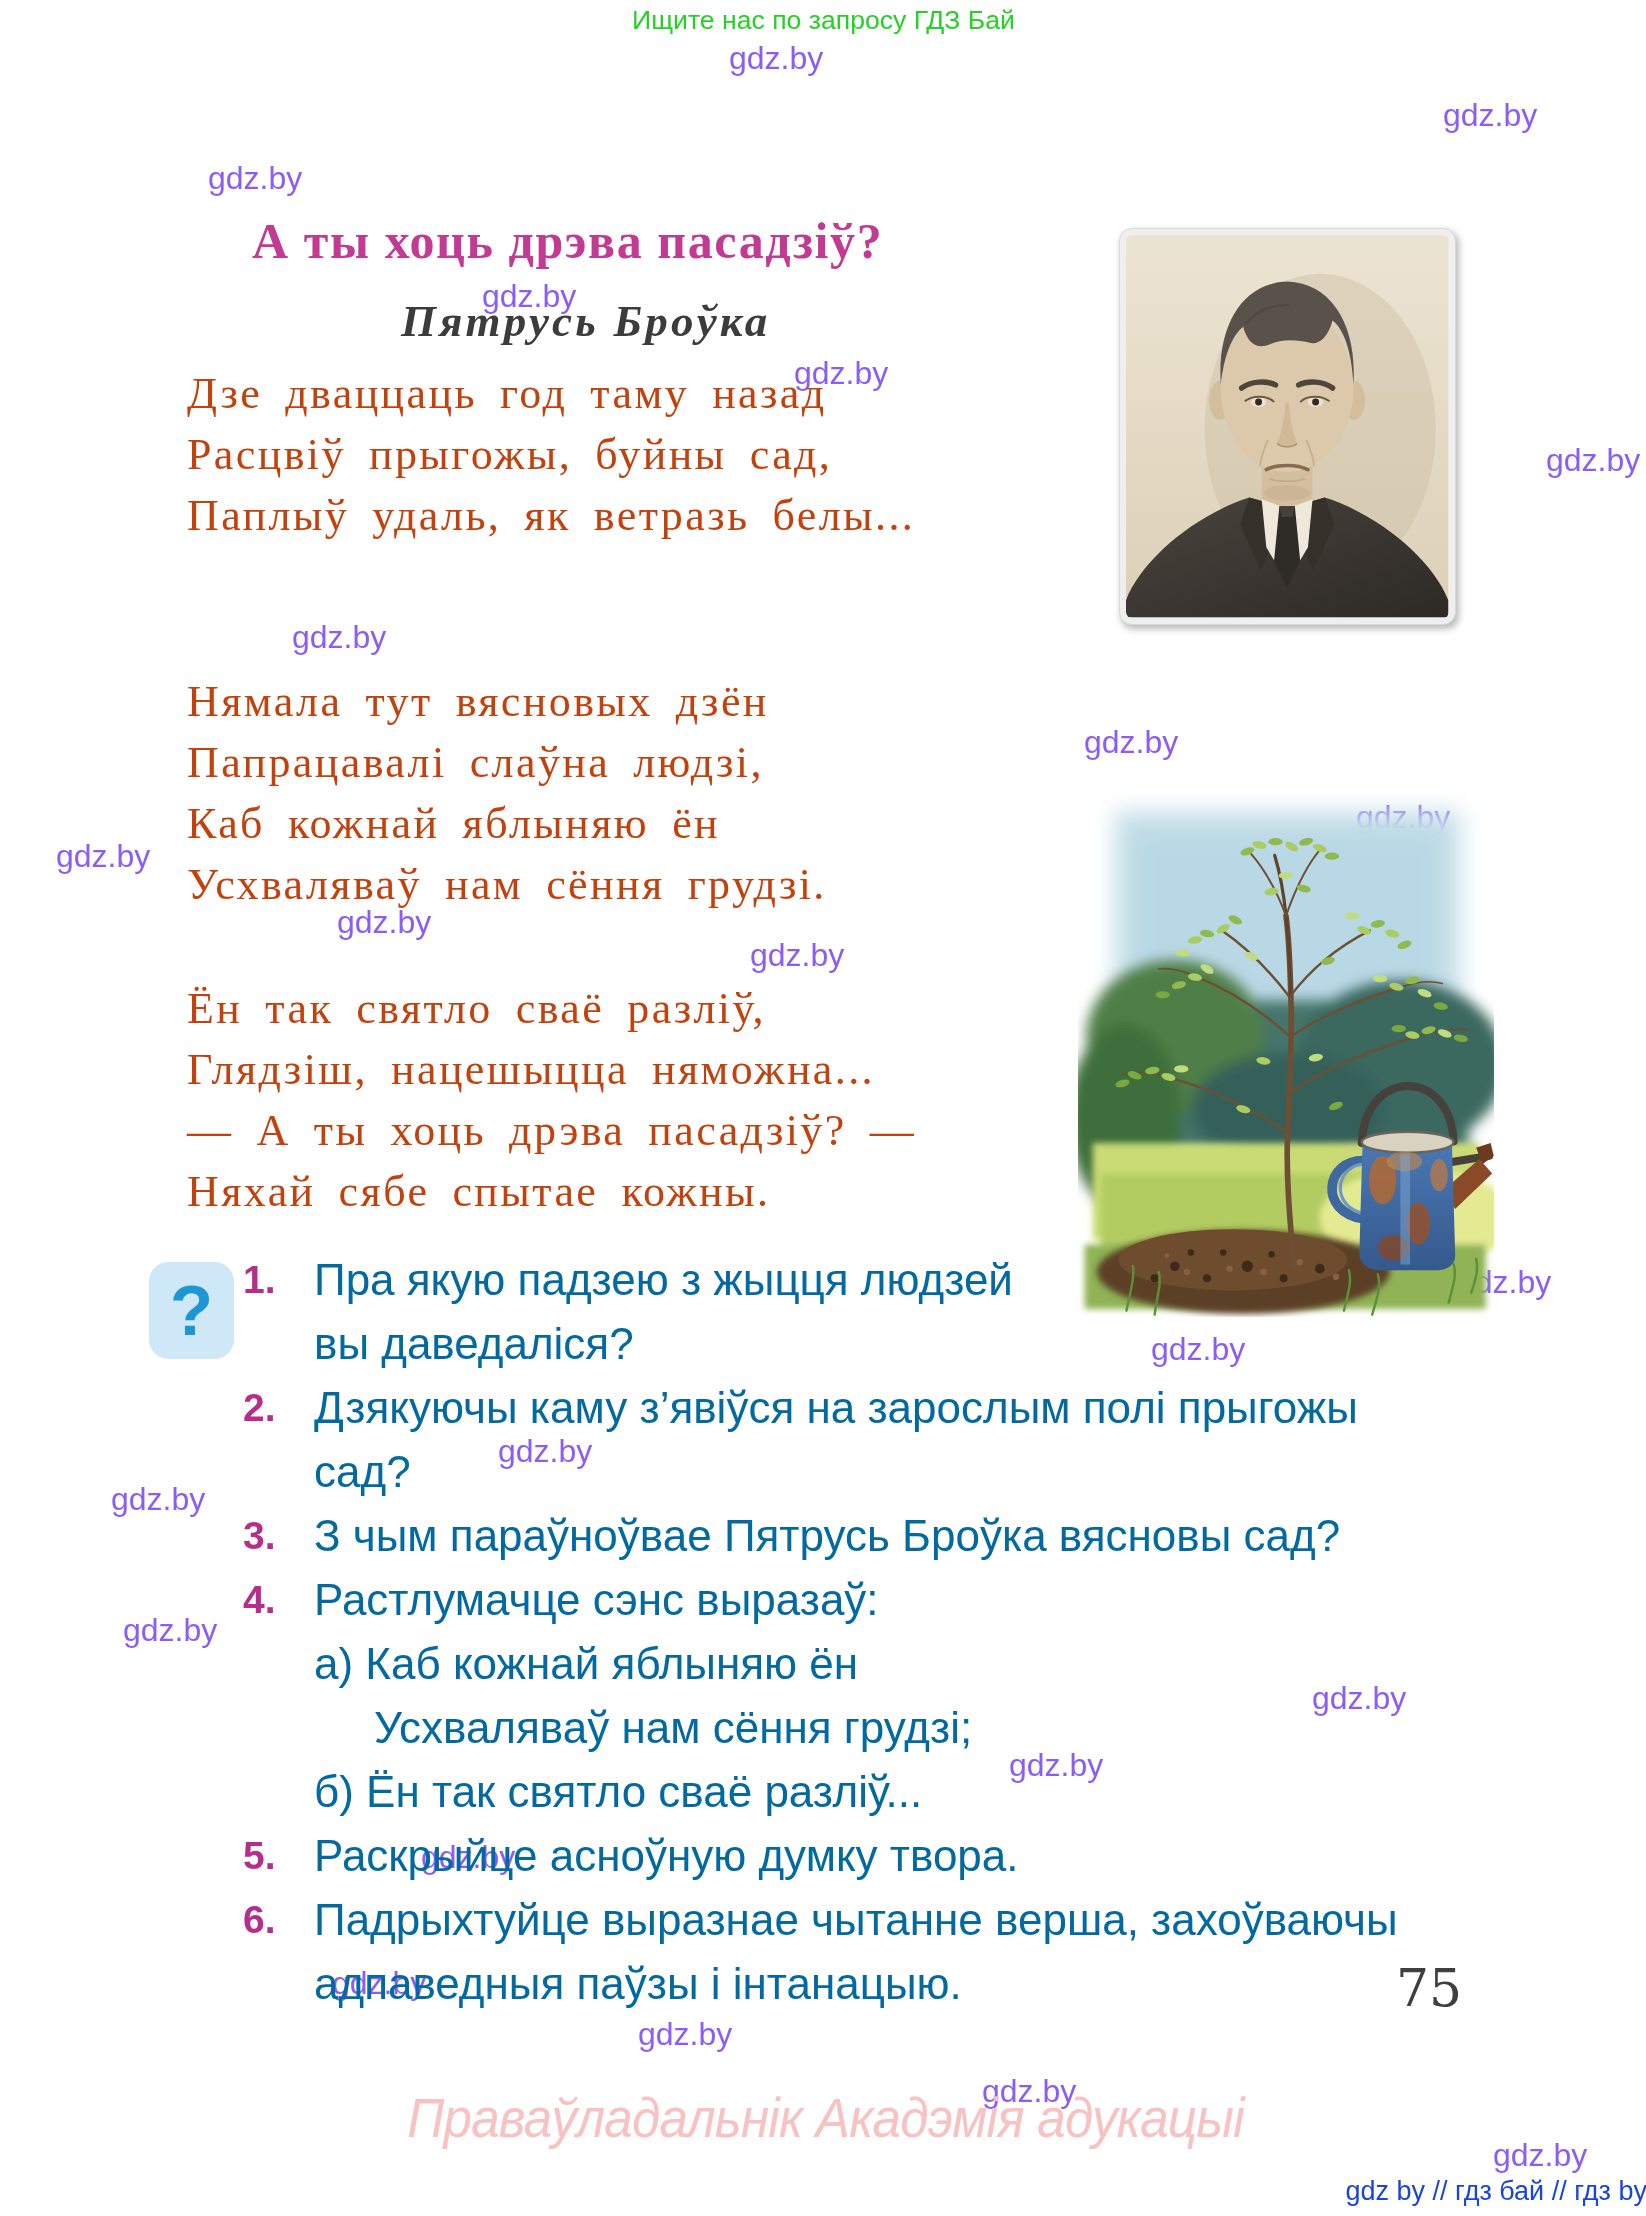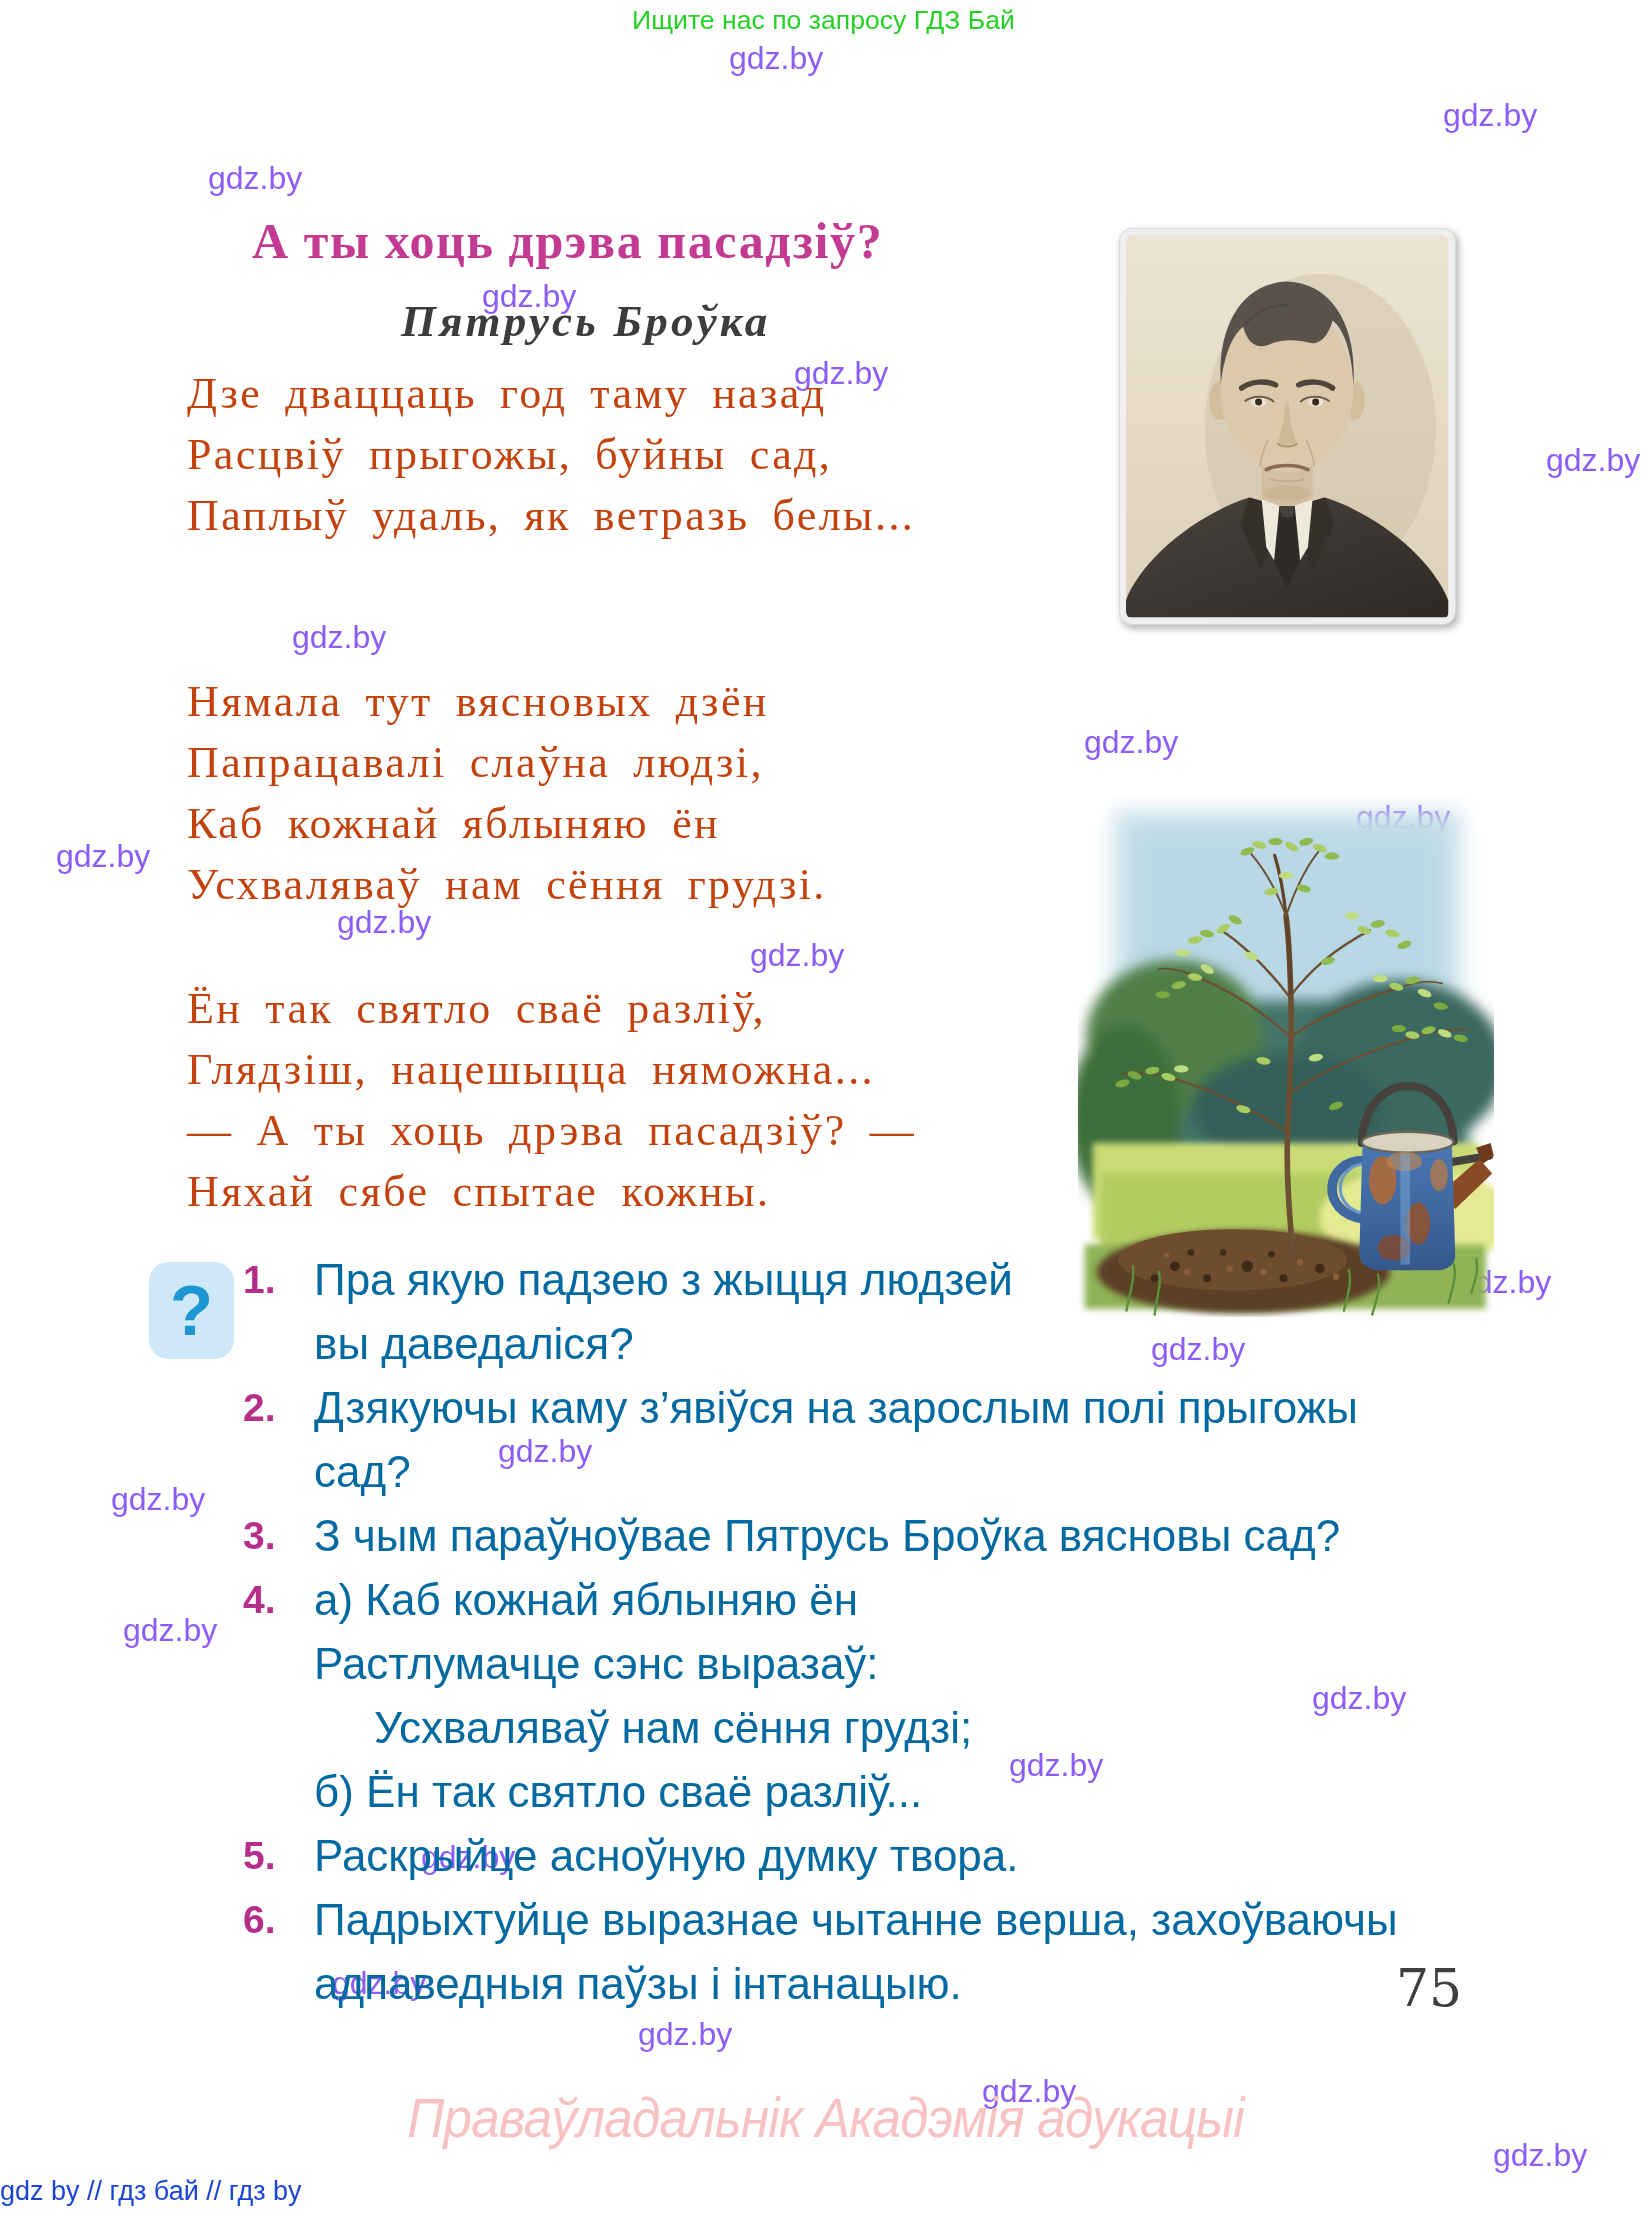--- a/index.html
+++ b/index.html
@@ -89,21 +89,21 @@
   .copyright{
     position:absolute; left:334px; top:2086px; width:983px;
     text-align:center;
     font-style:italic; font-size:55px; letter-spacing:-0.8px;
     color:#f8c2c2;
     transform:scaleX(0.93); transform-origin:center;
     white-space:nowrap;
   }
   .footer{
     position:absolute; left:0; top:2176px; width:1647px;
-    text-align:left;
+    text-align:right;
     font-size:27px; color:#1b45d6; white-space:nowrap;
   }
 </style>
 </head>
 <body>
 
 <div class="page">
 
   <div class="promo">Ищите нас по запросу ГДЗ Бай</div>
 
@@ -378,22 +378,22 @@
     </div>
     <div class="q">
       <span class="qnum">3.</span>
       <div class="qtext">
         <div class="qline">З чым параўноўвае Пятрусь Броўка вясновы сад?</div>
       </div>
     </div>
     <div class="q">
       <span class="qnum">4.</span>
       <div class="qtext">
+        <div class="qline">Растлумачце сэнс выразаў:</div>
         <div class="qline">а) Каб кожнай яблыняю ён</div>
-        <div class="qline">Растлумачце сэнс выразаў:</div>
         <div class="qline indent">Усхваляваў нам сёння грудзі;</div>
         <div class="qline">б) Ён так святло сваё разліў...</div>
       </div>
     </div>
     <div class="q">
       <span class="qnum">5.</span>
       <div class="qtext">
         <div class="qline">Раскрыйце асноўную думку твора.</div>
       </div>
     </div>

